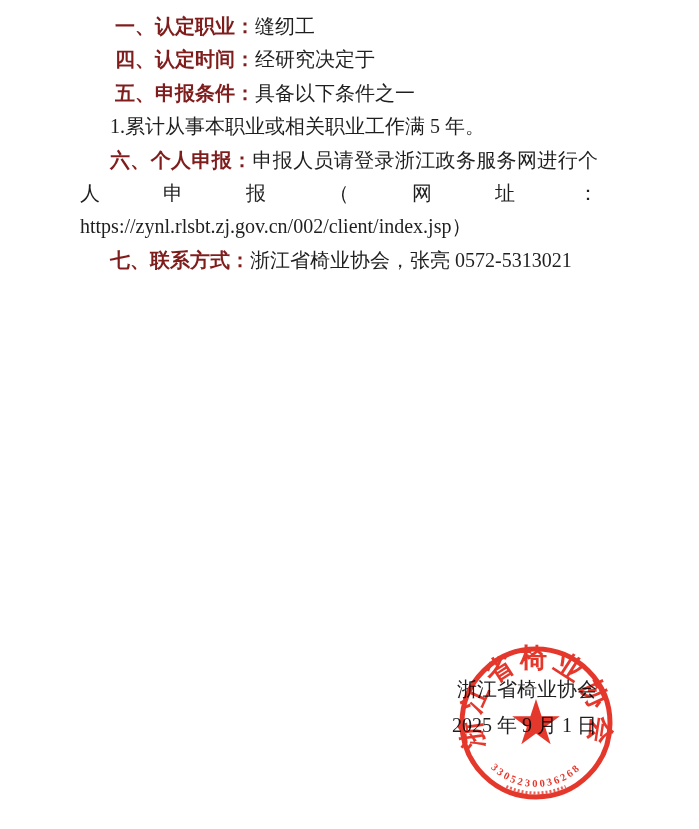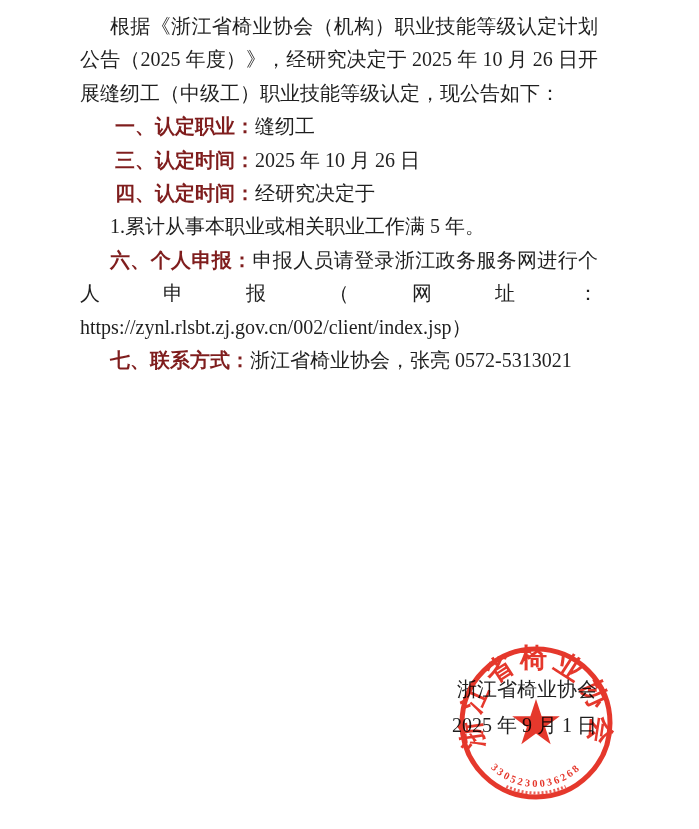--- a/index.html
+++ b/index.html
@@ -52,25 +52,24 @@
   }
   .seal-org-text  { font-size: 27px; letter-spacing: 5px; }
   .seal-code-text { font-size: 10.5px; letter-spacing: 2.5px; font-family:"Liberation Sans","DejaVu Sans",sans-serif; }
 </style>
 </head>
 <body>
 
 <div class="page">
 
   <div class="content">
-    <p class="para">根据《浙江省椅业协会（机构）职业技能等级认定计划公告（2025 年度）》，经研究决定于 2025 年 10 月 26 日开展缝纫工（中级工）职业技能等级认定，现公告如下：</p>
 
     <p class="item"><span class="b">一、认定职业：</span><span>缝纫工</span></p>
-    <p class="item"><span class="b">三、认定时间：</span><span>2025 年 10 月 26 日</span></p>
     <p class="item"><span class="b">四、认定时间：</span><span>经研究决定于</span></p>
+    <p class="item"><span class="b">五、申报条件：</span><span>具备以下条件之一</span></p>
 
     <p class="para">1.累计从事本职业或相关职业工作满 5 年。</p>
 
     <p class="para"><span class="b">六、个人申报：</span><span>申报人员请登录浙江政务服务网进行个人申报（网址：https://zynl.rlsbt.zj.gov.cn/002/client/index.jsp）</span></p>
     <p class="para"><span class="b">七、联系方式：</span><span>浙江省椅业协会，张亮 0572-5313021</span></p>
   </div>
 
   <div class="signature">
     <div>浙江省椅业协会</div>
     <div>2025 年 9 月 1 日</div>

